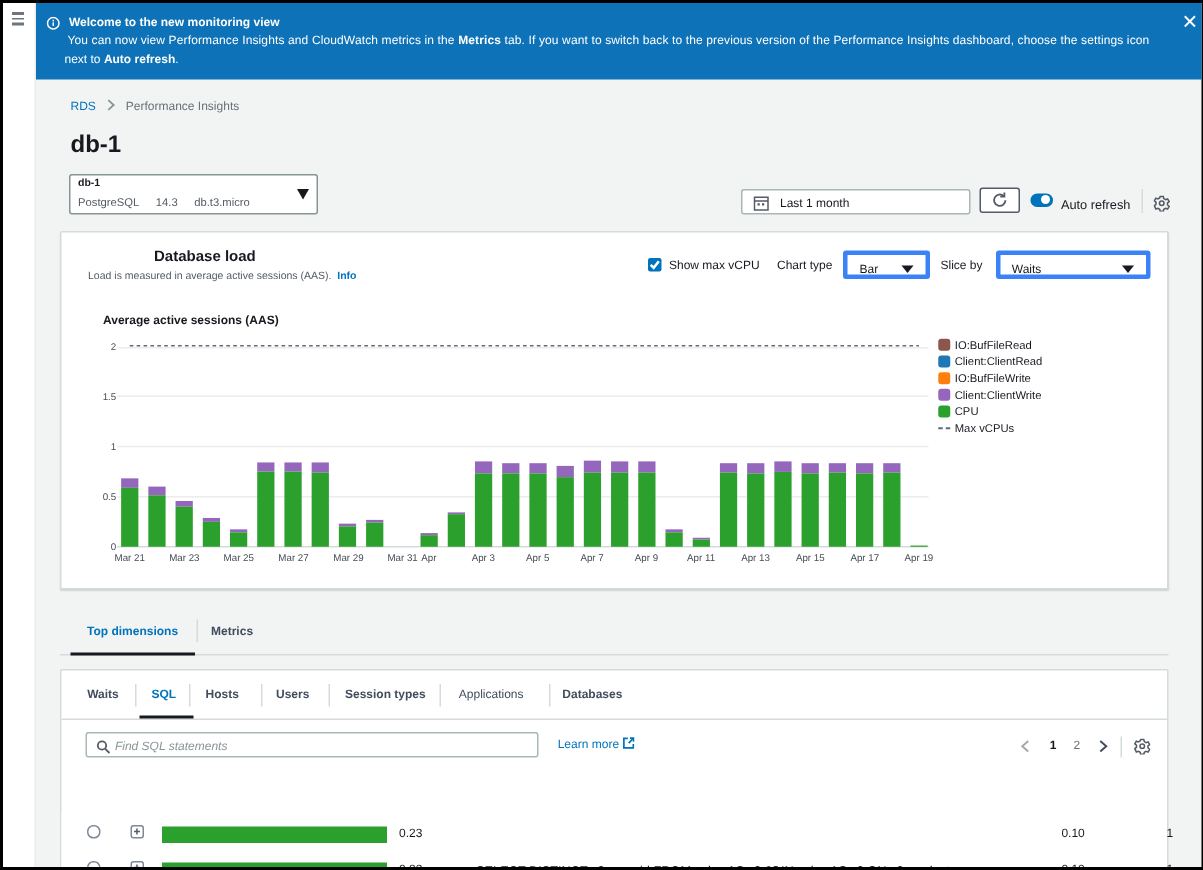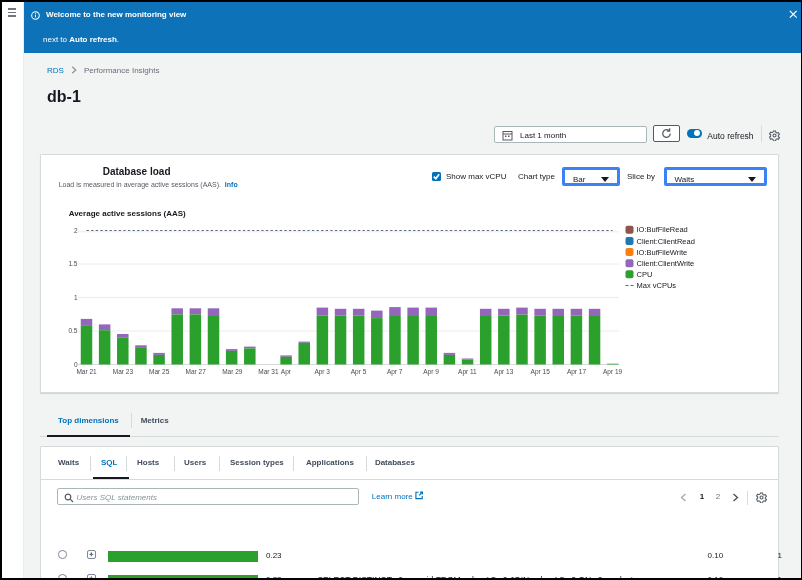--- a/index.html
+++ b/index.html
@@ -74,29 +74,35 @@
         <div></div>
       </div>
   </div>
   <div class="banner">
     <svg class="infoicon" width="9" height="9" viewBox="0 0 16 16">
         <circle cx="8" cy="8" r="6.8" fill="none" stroke="#fff" stroke-width="1.8"></circle>
         <rect x="7.1" y="7" width="1.8" height="4.2" fill="#fff"></rect>
         <rect x="7.1" y="3.9" width="1.8" height="1.9" fill="#fff"></rect>
       </svg>
     <div class="t1">Welcome to the new monitoring view</div>
+    <div class="t2">You can now view Performance Insights and CloudWatch metrics in the <b>Metrics</b> tab. If you want to switch back to the previous version of the Performance Insights dashboard, choose the settings icon</div>
     <div class="t3">next to <b>Auto refresh</b>.</div>
     <svg class="closex" width="8.5" height="8.5" viewBox="0 0 10 10">
         <path d="M1 1 L9 9 M9 1 L1 9" stroke="#fff" stroke-width="1.5"></path>
       </svg>
   </div>
   <div class="crumb"><a>RDS</a><svg width="6" height="8" viewBox="0 0 6 8" style="margin:0 7px; vertical-align:-1px;">
         <path d="M1.2 0.8 L4.8 4 L1.2 7.2" fill="none" stroke="#879596" stroke-width="1.2"></path>
       </svg>Performance Insights</div>
   <div class="h1">db-1</div>
+  <div class="selector">
+    <div class="n">db-1</div>
+    <div class="d"><span>PostgreSQL</span><span>14.3</span><span>db.t3.micro</span></div>
+    <div class="caret" style="position:absolute; right:5px; top:9.5px; border-left-width:4.7px; border-right-width:4.7px; border-top-width:7px;"></div>
+  </div>
   <div class="timebox">
     <svg style="position:absolute;left:7px;top:3px;" width="11" height="11" viewBox="0 0 11 11">
         <rect x="1" y="1.5" width="9" height="8.5" fill="none" stroke="#545b64" stroke-width="1"></rect>
         <line x1="1" y1="4" x2="10" y2="4" stroke="#545b64" stroke-width="1"></line>
         <rect x="3" y="5.5" width="1.5" height="1.5" fill="#545b64"></rect>
         <rect x="6" y="5.5" width="1.5" height="1.5" fill="#545b64"></rect>
       </svg>
     <div class="txt">Last 1 month</div>
   </div>
   <div class="refreshbtn">
@@ -243,36 +249,36 @@
   <div class="abs" style="left:38px; top:433.8px; width:739px; height:1px; background:#d5dbdb;"></div>
   <div class="abs" style="left:45px; top:432.7px; width:82.5px; height:2.6px; background:#16191f;"></div>
 
   <div class="card2">
 
     <div class="abs" style="left:17.1px; top:11px; font-size:8px; font-weight:bold; color:#414d5c;">Waits</div>
     <div class="abs" style="left:60px; top:11px; font-size:8px; font-weight:bold; color:#0073bb;">SQL</div>
     <div class="abs" style="left:96px; top:11px; font-size:8px; font-weight:bold; color:#414d5c;">Hosts</div>
     <div class="abs" style="left:143px; top:11px; font-size:8px; font-weight:bold; color:#414d5c;">Users</div>
     <div class="abs" style="left:189px; top:11px; font-size:8px; font-weight:bold; color:#414d5c;">Session types</div>
-    <div class="abs" style="left:264.9px; top:11px; font-size:8px; font-weight:bold; color:#414d5c;">Applications</div>
+    <div class="abs" style="left:264.9px; top:11px; font-size:8px; font-weight:normal; color:#414d5c;">Applications</div>
     <div class="abs" style="left:333.9px; top:11px; font-size:8px; font-weight:bold; color:#414d5c;">Databases</div>
     <div class="abs" style="left:48.6px; top:8.5px; width:1px; height:15px; background:#d5dbdb;"></div>
     <div class="abs" style="left:84.5px; top:8.5px; width:1px; height:15px; background:#d5dbdb;"></div>
     <div class="abs" style="left:133px; top:8.5px; width:1px; height:15px; background:#d5dbdb;"></div>
     <div class="abs" style="left:178px; top:8.5px; width:1px; height:15px; background:#d5dbdb;"></div>
     <div class="abs" style="left:252px; top:8.5px; width:1px; height:15px; background:#d5dbdb;"></div>
     <div class="abs" style="left:325.2px; top:8.5px; width:1px; height:15px; background:#d5dbdb;"></div>
     <div class="abs" style="left:0; top:31.7px; width:737px; height:1px; background:#d5dbdb;"></div>
     <div class="abs" style="left:51.7px; top:29.6px; width:36.8px; height:2.6px; background:#16191f;"></div>
     <div class="searchbox">
       <svg style="position:absolute;left:6px;top:4px;" width="10" height="10" viewBox="0 0 10 10">
           <circle cx="4" cy="4" r="2.8" fill="none" stroke="#545b64" stroke-width="1.2"></circle>
           <line x1="6.2" y1="6.2" x2="9" y2="9" stroke="#545b64" stroke-width="1.2"></line>
         </svg>
-      <div class="ph">Users SQL statements</div>
+      <div class="ph">Find SQL statements</div>
     </div>
     <div class="learnmore">Learn more&nbsp;<svg width="8.5" height="8.5" viewBox="0 0 12 12" style="vertical-align:-1px;">
           <path d="M10.2 7 V10.7 H1.3 V1.8 H5" fill="none" stroke="#0073bb" stroke-width="1.6"></path>
           <path d="M7 1.5 h3.5 v3.5" fill="none" stroke="#0073bb" stroke-width="1.6"></path>
           <path d="M10.2 1.8 L5.8 6.2" stroke="#0073bb" stroke-width="1.6"></path>
         </svg></div>
 
     <svg style="position:absolute;left:639.4px;top:45.8px;" width="7" height="9" viewBox="0 0 7 9">
         <path d="M5.5 1 L1.5 4.5 L5.5 8" fill="none" stroke="#a4a9ad" stroke-width="1.3"></path>
       </svg>

